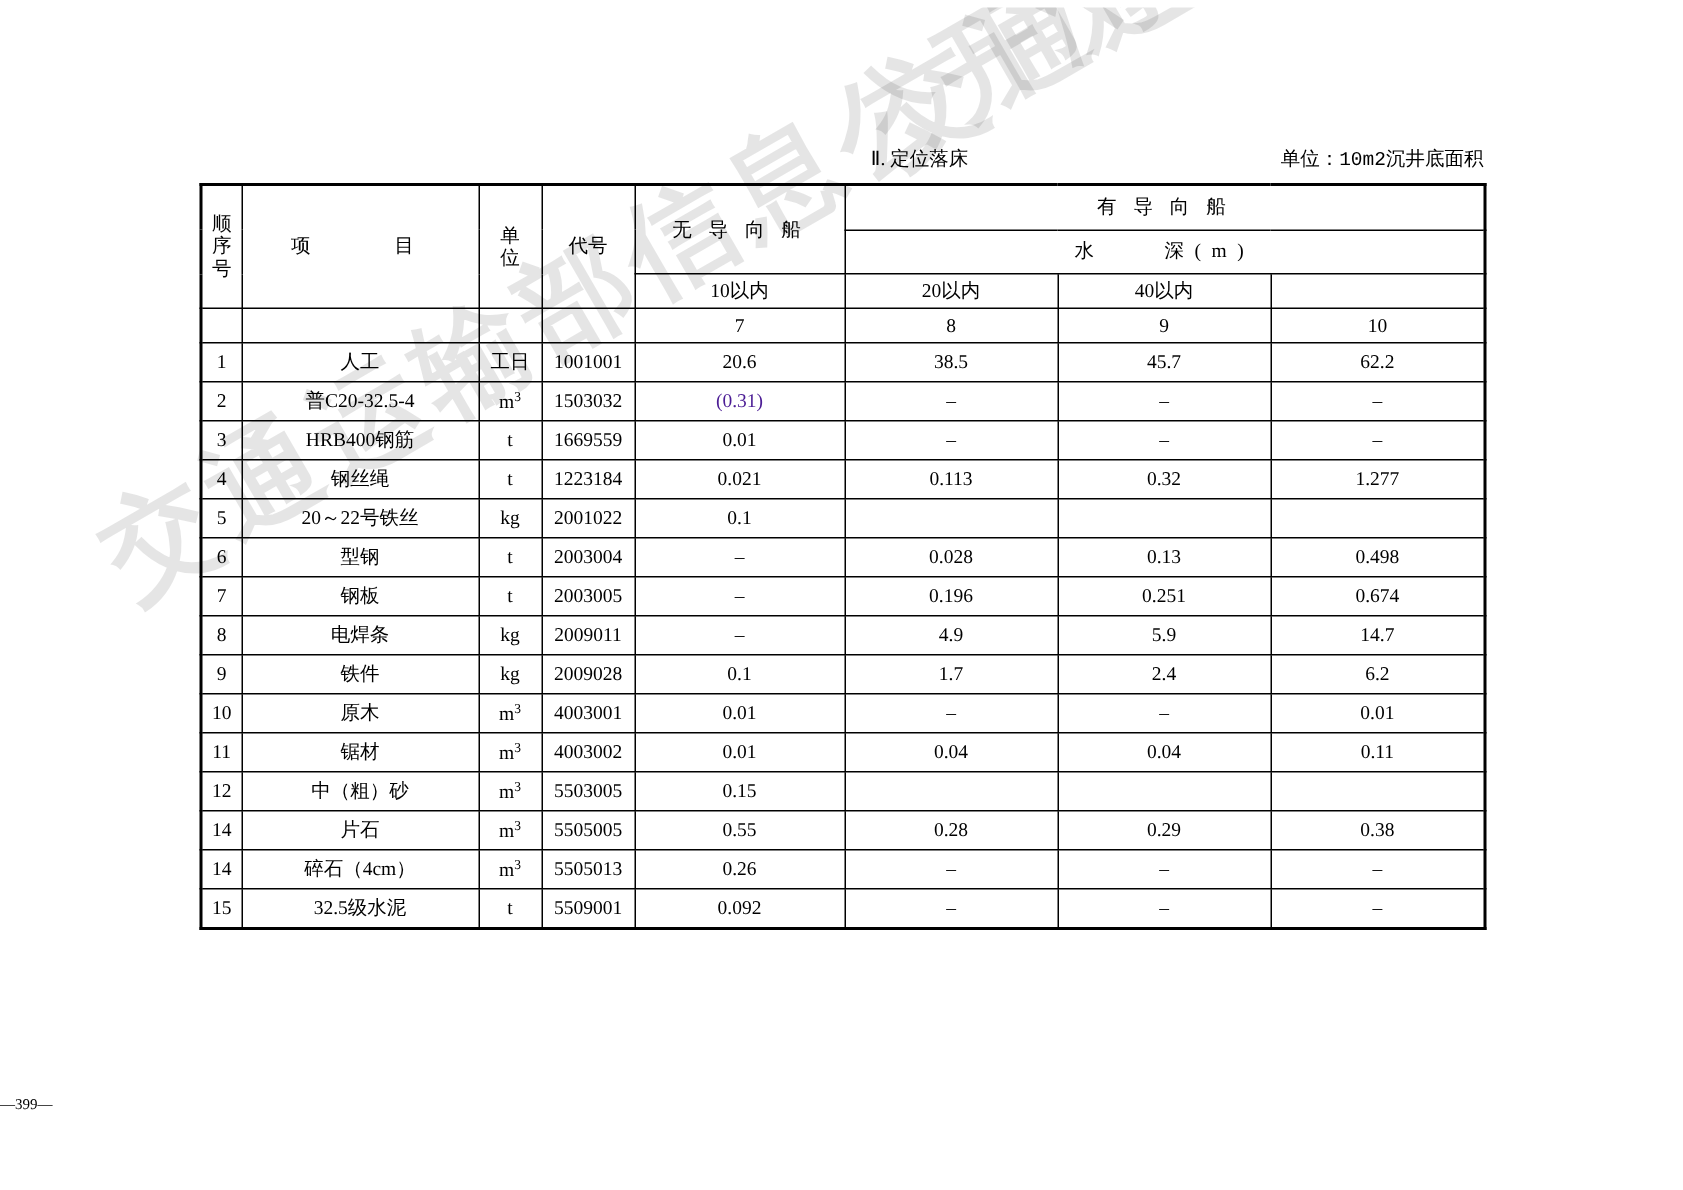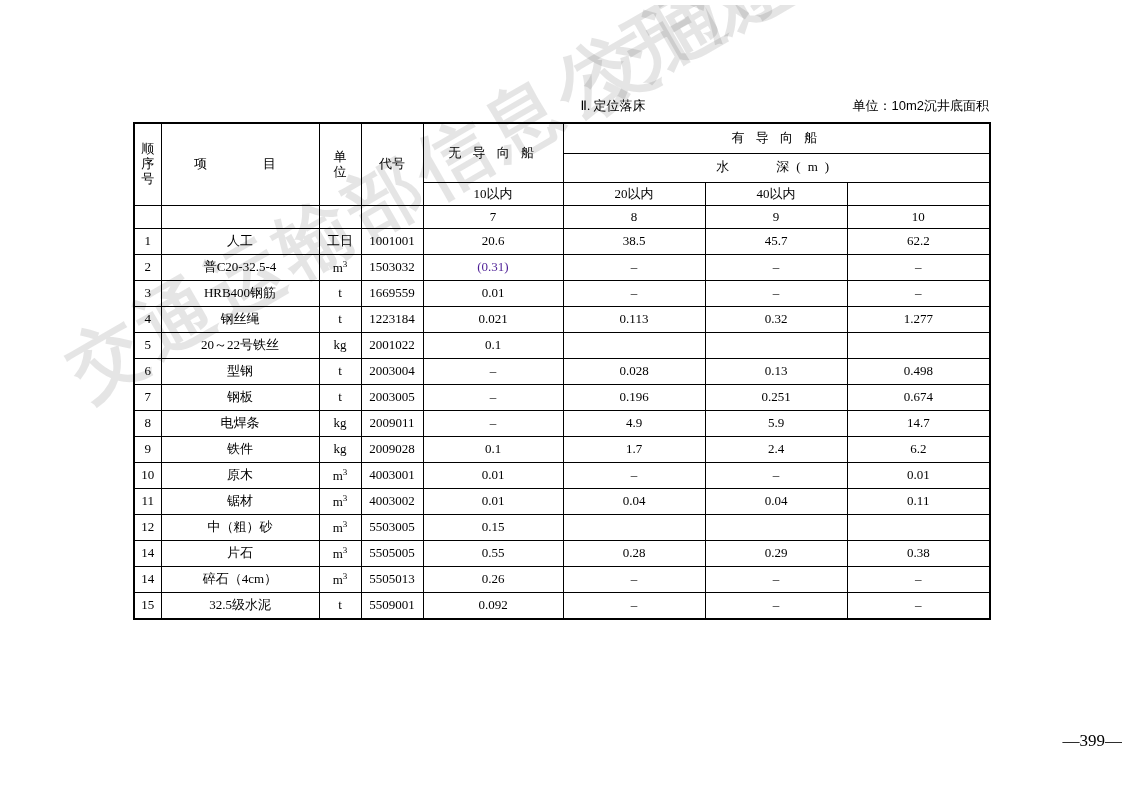--- a/index.html
+++ b/index.html
@@ -62,21 +62,21 @@
     top: 0;
     width: 200px;
     text-align: center;
     font-family: "Liberation Serif", serif;
   }
   .header-right {
     position: absolute;
     right: 0;
     top: 0;
     text-align: center;
-    font-family: Liberation Sans, sans-serif;
+    font-family: Liberation Mono, monospace;
   }
 
   
   table.main {
     position: absolute;
     left: 133px;
     top: 117px;
     border-collapse: collapse;
     font-size: 13px;
     table-layout: fixed;
@@ -148,22 +148,22 @@
   .sup {
     font-size: 9px;
     vertical-align: super;
   }
 
   .page-number {
     position: absolute;
     left: 0;
     top: 726px;
     width: 1122px;
-    text-align: right;
-    font-size: 17px;
+    text-align: left;
+    font-size: 10px;
     font-family: "Liberation Serif", serif;
   }
 </style>
 </head>
 <body>
 
 <div class="page">
 
   <div class="header-row">
     <div class="header-center">Ⅱ. 定位落床</div>

